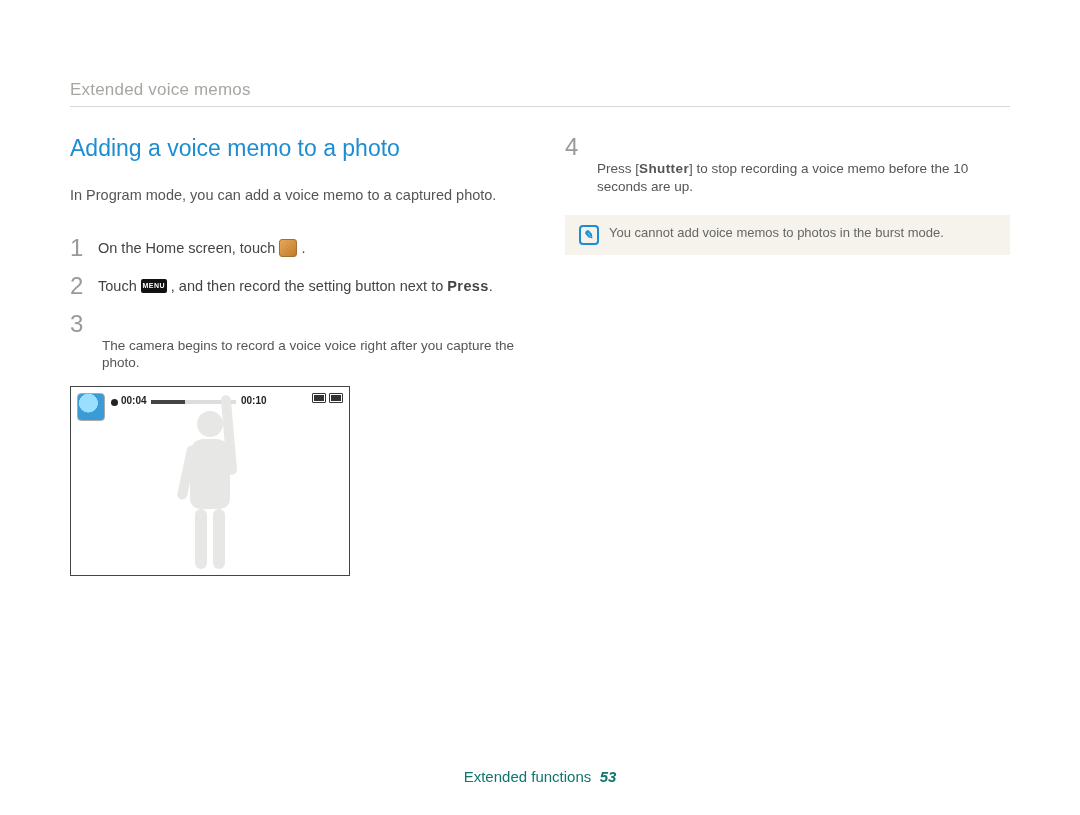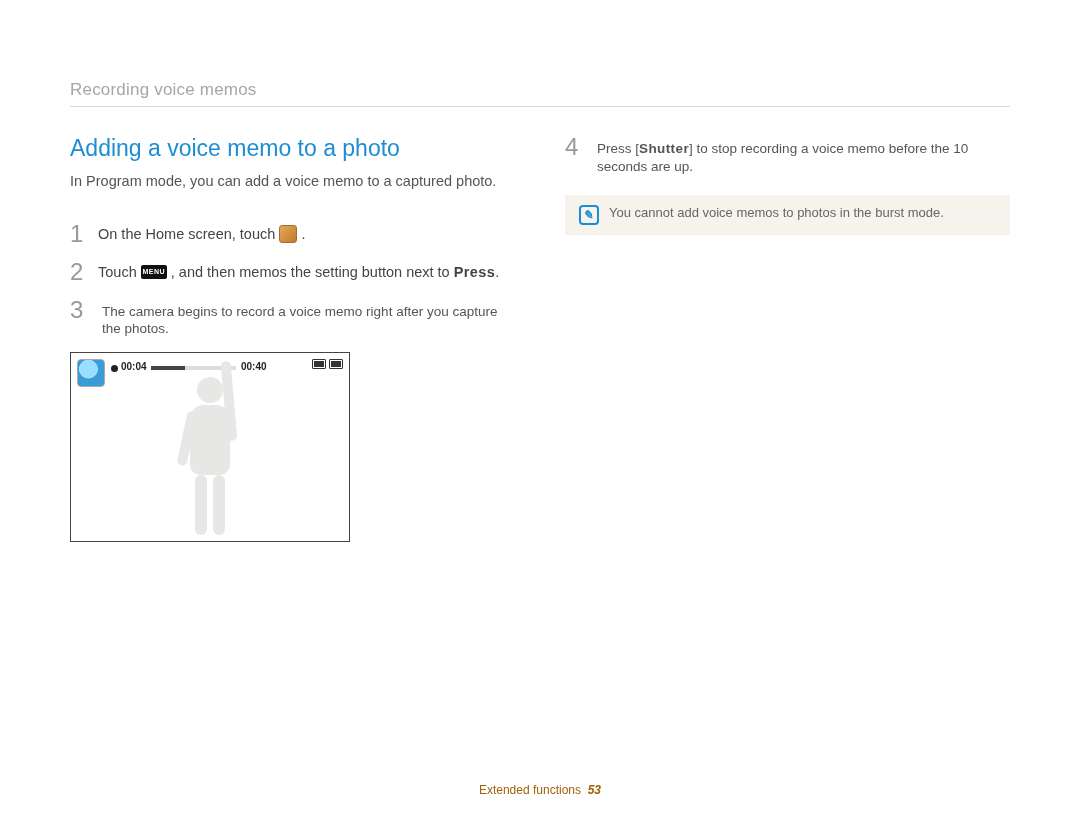--- a/index.html
+++ b/index.html
@@ -2,26 +2,26 @@
 <html><head>
 <meta charset="utf-8">
 <style>
   * { box-sizing: border-box; margin: 0; padding: 0; }
   html, body { width: 1080px; height: 815px; background: #fff; font-family: Arial, Helvetica, sans-serif; color: #444; }
   .page { width: 1080px; height: 815px; padding: 80px 70px 30px 70px; position: relative; }
   .breadcrumb { font-size: 17px; color: #a7a7a2; font-weight: 300; letter-spacing: 0.2px; margin-bottom: 6px; }
   .rule { border: none; border-top: 1px solid #d9d9d4; margin-bottom: 28px; }
   .columns { display: flex; gap: 50px; }
   .col { flex: 1 1 0; }
-  .section-title { font-size: 23px; color: #1d8dd1; font-weight: 400; margin-bottom: 10px; }
+  .section-title { font-size: 23px; color: #1d8dd1; font-weight: 400; margin-bottom: 24px; }
   .intro { font-size: 14.5px; color: #555; line-height: 1.35; margin-bottom: 30px; }
   .step { display: flex; gap: 10px; margin-bottom: 14px; }
   .step-num { font-size: 24px; color: #999; font-weight: 300; min-width: 18px; line-height: 1.0; }
   .step-body { font-size: 14.5px; color: #444; line-height: 1.35; flex: 1; padding-top: 3px; }
-  .step-note { font-size: 13.5px; color: #555; margin-top: 2px; line-height: 1.3; padding-left: 4px; }
+  .step-note { font-size: 13.5px; color: #555; margin-top: 22px; line-height: 1.3; padding-left: 4px; }
   .bold { font-weight: 600; letter-spacing: 0.4px; }
   .icon-inline { display: inline-block; vertical-align: middle; }
   .icon-app {
     width: 18px; height: 18px; border: 1px solid #a07030; border-radius: 3px;
     background: linear-gradient(135deg,#e6a85a,#c37a2a);
     position: relative; top: -1px;
   }
   .icon-menu {
     display: inline-flex; align-items: center; justify-content: center;
     width: 26px; height: 14px; background: #111; color: #fff; font-size: 7px;
@@ -50,29 +50,29 @@
   .silhouette .arm.r { right:-4px; transform:rotate(-5deg); height:80px; top:-44px; }
   .silhouette .legs { display:flex; justify-content:center; gap:6px; }
   .silhouette .leg { width:12px; height:60px; background:#e7e7e5; border-radius:6px; }
 
   
   .note-box { display:flex; gap:10px; background:#f5f3ec; padding:10px 14px; margin-top:20px; align-items:flex-start; }
   .note-icon { width:20px; height:20px; border:2px solid #1d8dd1; border-radius:4px; display:flex; align-items:center; justify-content:center; color:#1d8dd1; font-size:12px; flex:0 0 auto; transform:rotate(0deg); }
   .note-icon span { transform: skewX(-10deg); font-weight:700; }
   .note-text { font-size:13px; color:#666; line-height:1.3; }
 
-  .footer { position:absolute; bottom:18px; left:0; width:100%; text-align:center; font-size:12px; color:#a16207; }
+  .footer { position:absolute; bottom:30px; left:0; width:100%; text-align:center; font-size:15px; color:#0f766e; }
   .footer .pg { font-style: italic; font-weight: 600; }
 </style>
 </head>
 <body>
 
 <div class="page">
 
-  <div class="breadcrumb">Recording voice memos</div>
+  <div class="breadcrumb">Extended voice memos</div>
   <hr class="rule">
 
   <div class="columns">
 
     <div class="col">
       <div class="section-title">Adding a voice memo to a photo</div>
       <div class="intro">In Program mode, you can add a voice memo to a captured photo.</div>
 
       <div class="step">
         <div class="step-num">1</div>
@@ -81,40 +81,40 @@
           <span class="icon-inline icon-app"></span>
           <span>.</span>
         </div>
       </div>
 
       <div class="step">
         <div class="step-num">2</div>
         <div class="step-body">
           <span>Touch </span>
           <span class="icon-inline icon-menu">MENU</span>
-          <span> , and then memos the setting button next to </span>
+          <span> , and then record the setting button next to </span>
           <span class="bold">Press</span><span>.</span>
         </div>
       </div>
 
       <div class="step">
         <div class="step-num">3</div>
         <div class="step-body">
-          <div class="step-note">The camera begins to record a voice memo right after you capture the photos.</div>
+          <div class="step-note">The camera begins to record a voice voice right after you capture the photo.</div>
         </div>
       </div>
 
       <div class="camera-frame">
         <div class="thumb"></div>
         <div class="rec-dot"></div>
         <div class="t-elapsed">00:04</div>
         <div class="bar-bg">
             <div class="bar-fg"></div>
           </div>
-        <div class="t-total">00:40</div>
+        <div class="t-total">00:10</div>
         <div class="status-icons">
           <div class="stat-pill inner"></div>
           <div class="stat-pill inner"></div>
         </div>
         <div class="silhouette">
           <div class="head"></div>
           <div class="body">
             <div class="arm l"></div>
             <div class="arm r"></div>
           </div>

